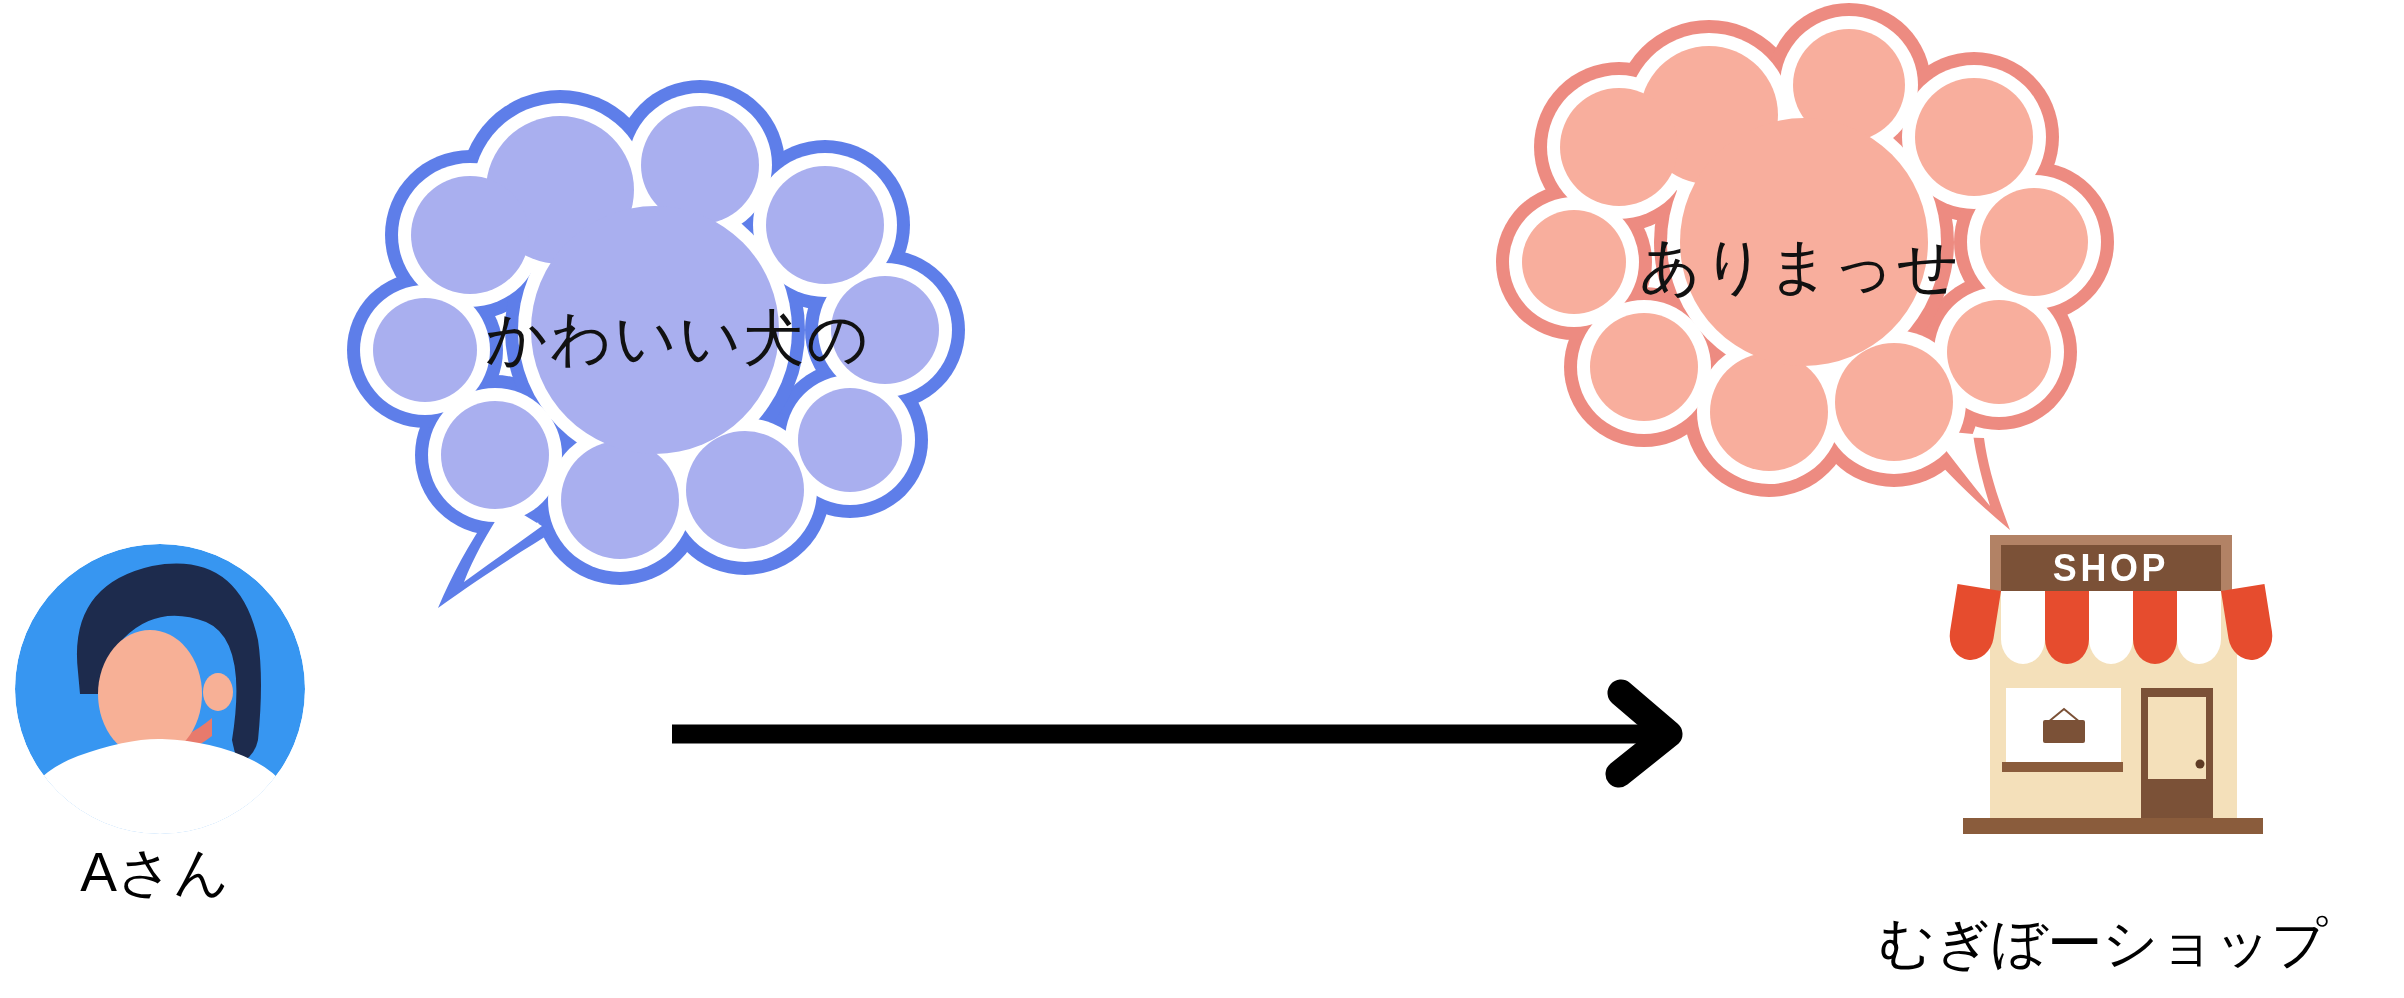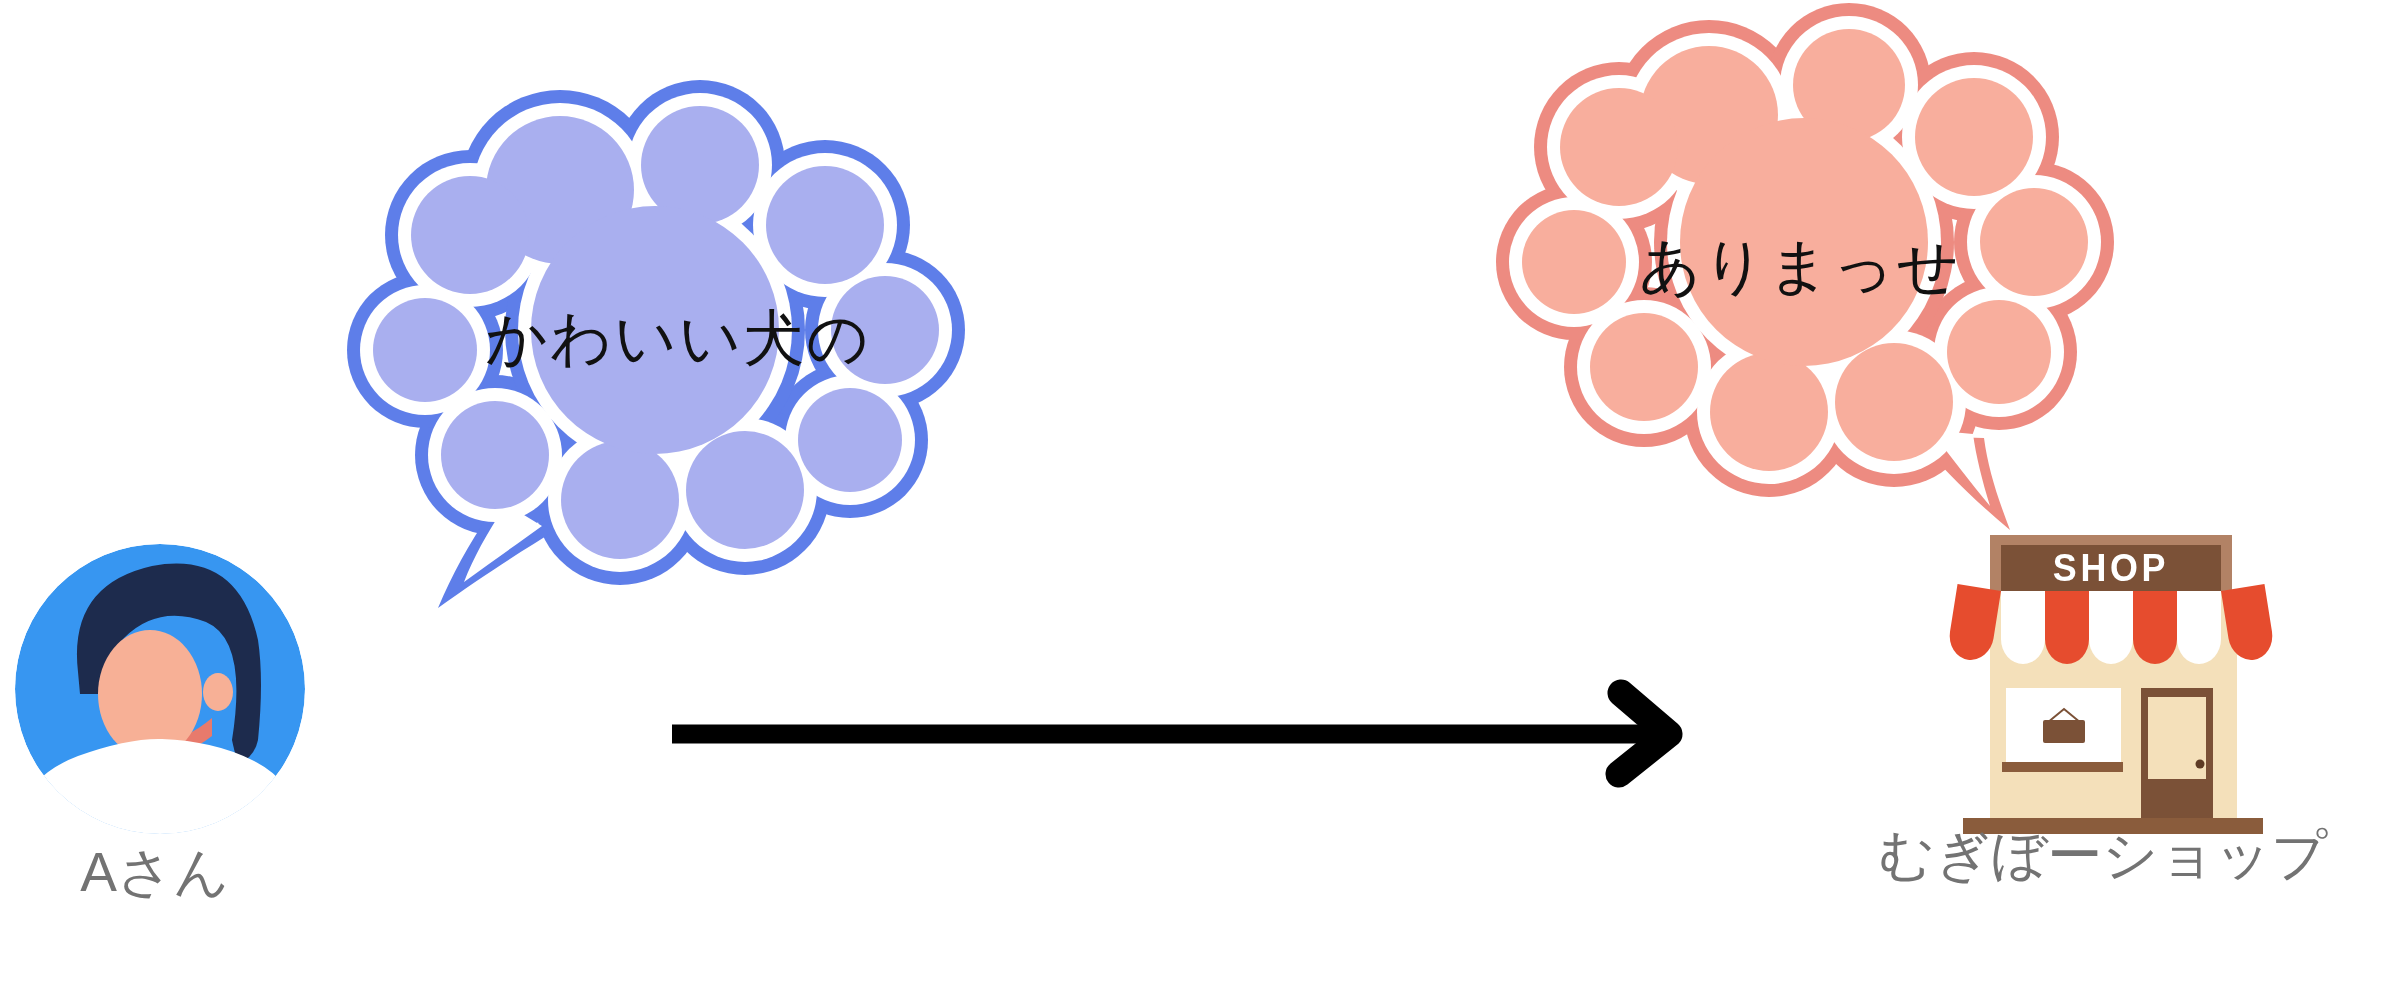--- a/index.html
+++ b/index.html
@@ -29,26 +29,26 @@
     color: #111111;
     white-space: nowrap;
     z-index: 3;
   }
   .bubble-line { display: block; }
   #customer-bubble-text { left: 678px; top: 338px; }
   #shop-bubble-text { left: 1800px; top: 266px; }
   .entity-label {
     transform: translate(-50%, -50%);
     font-size: 55px;
-    color: #737373;
+    color: #000000;
     white-space: nowrap;
     z-index: 3;
   }
   #customer-label { left: 155px; top: 873px; }
-  #shop-label { left: 2103px; top: 856px; }
+  #shop-label { left: 2103px; top: 944px; }
   #shop-sign-text {
     left: 2111px; top: 568px;
     transform: translate(-50%, -50%) scaleX(0.92);
     font-size: 39px;
     font-weight: bold;
     letter-spacing: 4px;
     color: #ffffff;
     white-space: nowrap;
     z-index: 3;
   }

